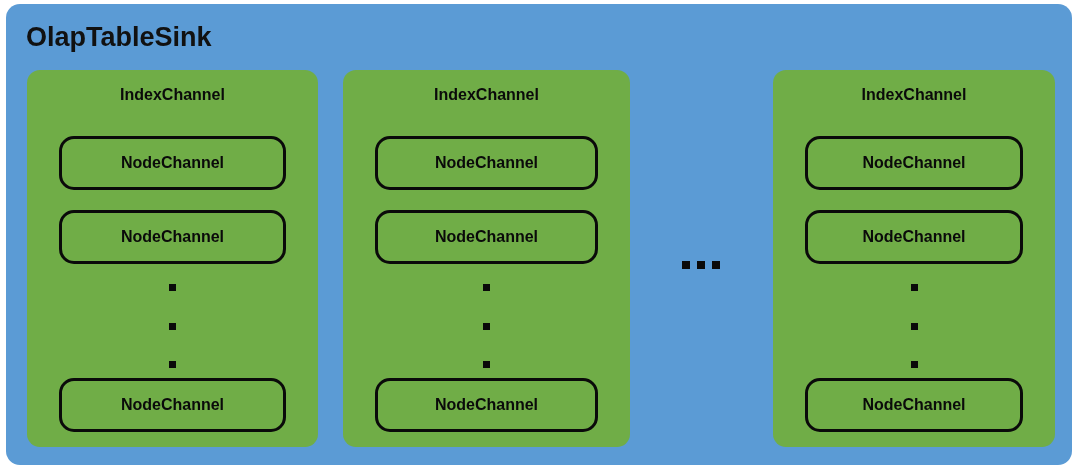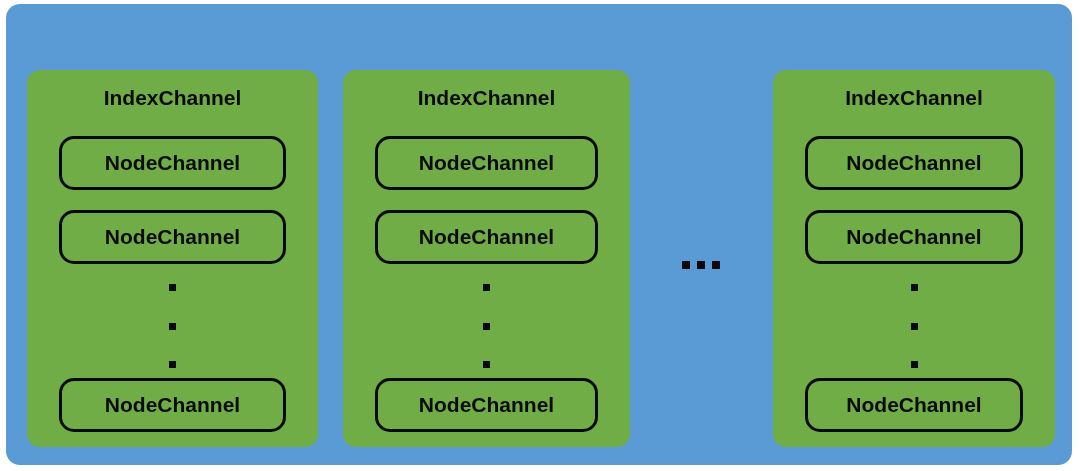--- a/index.html
+++ b/index.html
@@ -55,42 +55,42 @@
   #index-panel-0 { left: 21px;  width: 291px; }
   #index-panel-1 { left: 337px; width: 287px; }
   #index-panel-2 { left: 767px; width: 282px; }
 
   .index-title {
     position: absolute;
     top: 16px;
     left: 0;
     right: 0;
     text-align: center;
-    font-size: 21px;
+    font-size: 16px;
     font-weight: bold;
     color: #0a0a0a;
     white-space: nowrap;
   }
 
   
   .node-box {
     position: absolute;
     left: 32px;
     right: 32px;
     height: 54px;
     border: 3px solid #0a0a0a;
     border-radius: 15px;
     background: #70AD47;
     box-sizing: border-box;
     display: flex;
     align-items: center;
     justify-content: center;
   }
   .node-box .node-label {
-    font-size: 21px;
+    font-size: 16px;
     font-weight: bold;
     color: #0a0a0a;
     white-space: nowrap;
   }
   .node-box.slot-0 { top: 66px; }
   .node-box.slot-1 { top: 140px; }
   .node-box.slot-2 { top: 308px; }
 
   
   .vdots {
@@ -156,20 +156,21 @@
     font-family: "DejaVu Sans", sans-serif;
   }
 </style>
 </head>
 <body>
 
 <div id="canvas">
 
   <div id="sink-container">
 
+    <div id="sink-title">OlapTableSink</div>
 
     <div class="index-panel" id="index-panel-0">
       <div class="index-title">IndexChannel</div>
       <div class="node-box slot-0">
         <span class="node-label">NodeChannel</span>
       </div>
       <div class="node-box slot-1">
         <span class="node-label">NodeChannel</span>
       </div>
       <div class="vdots">

